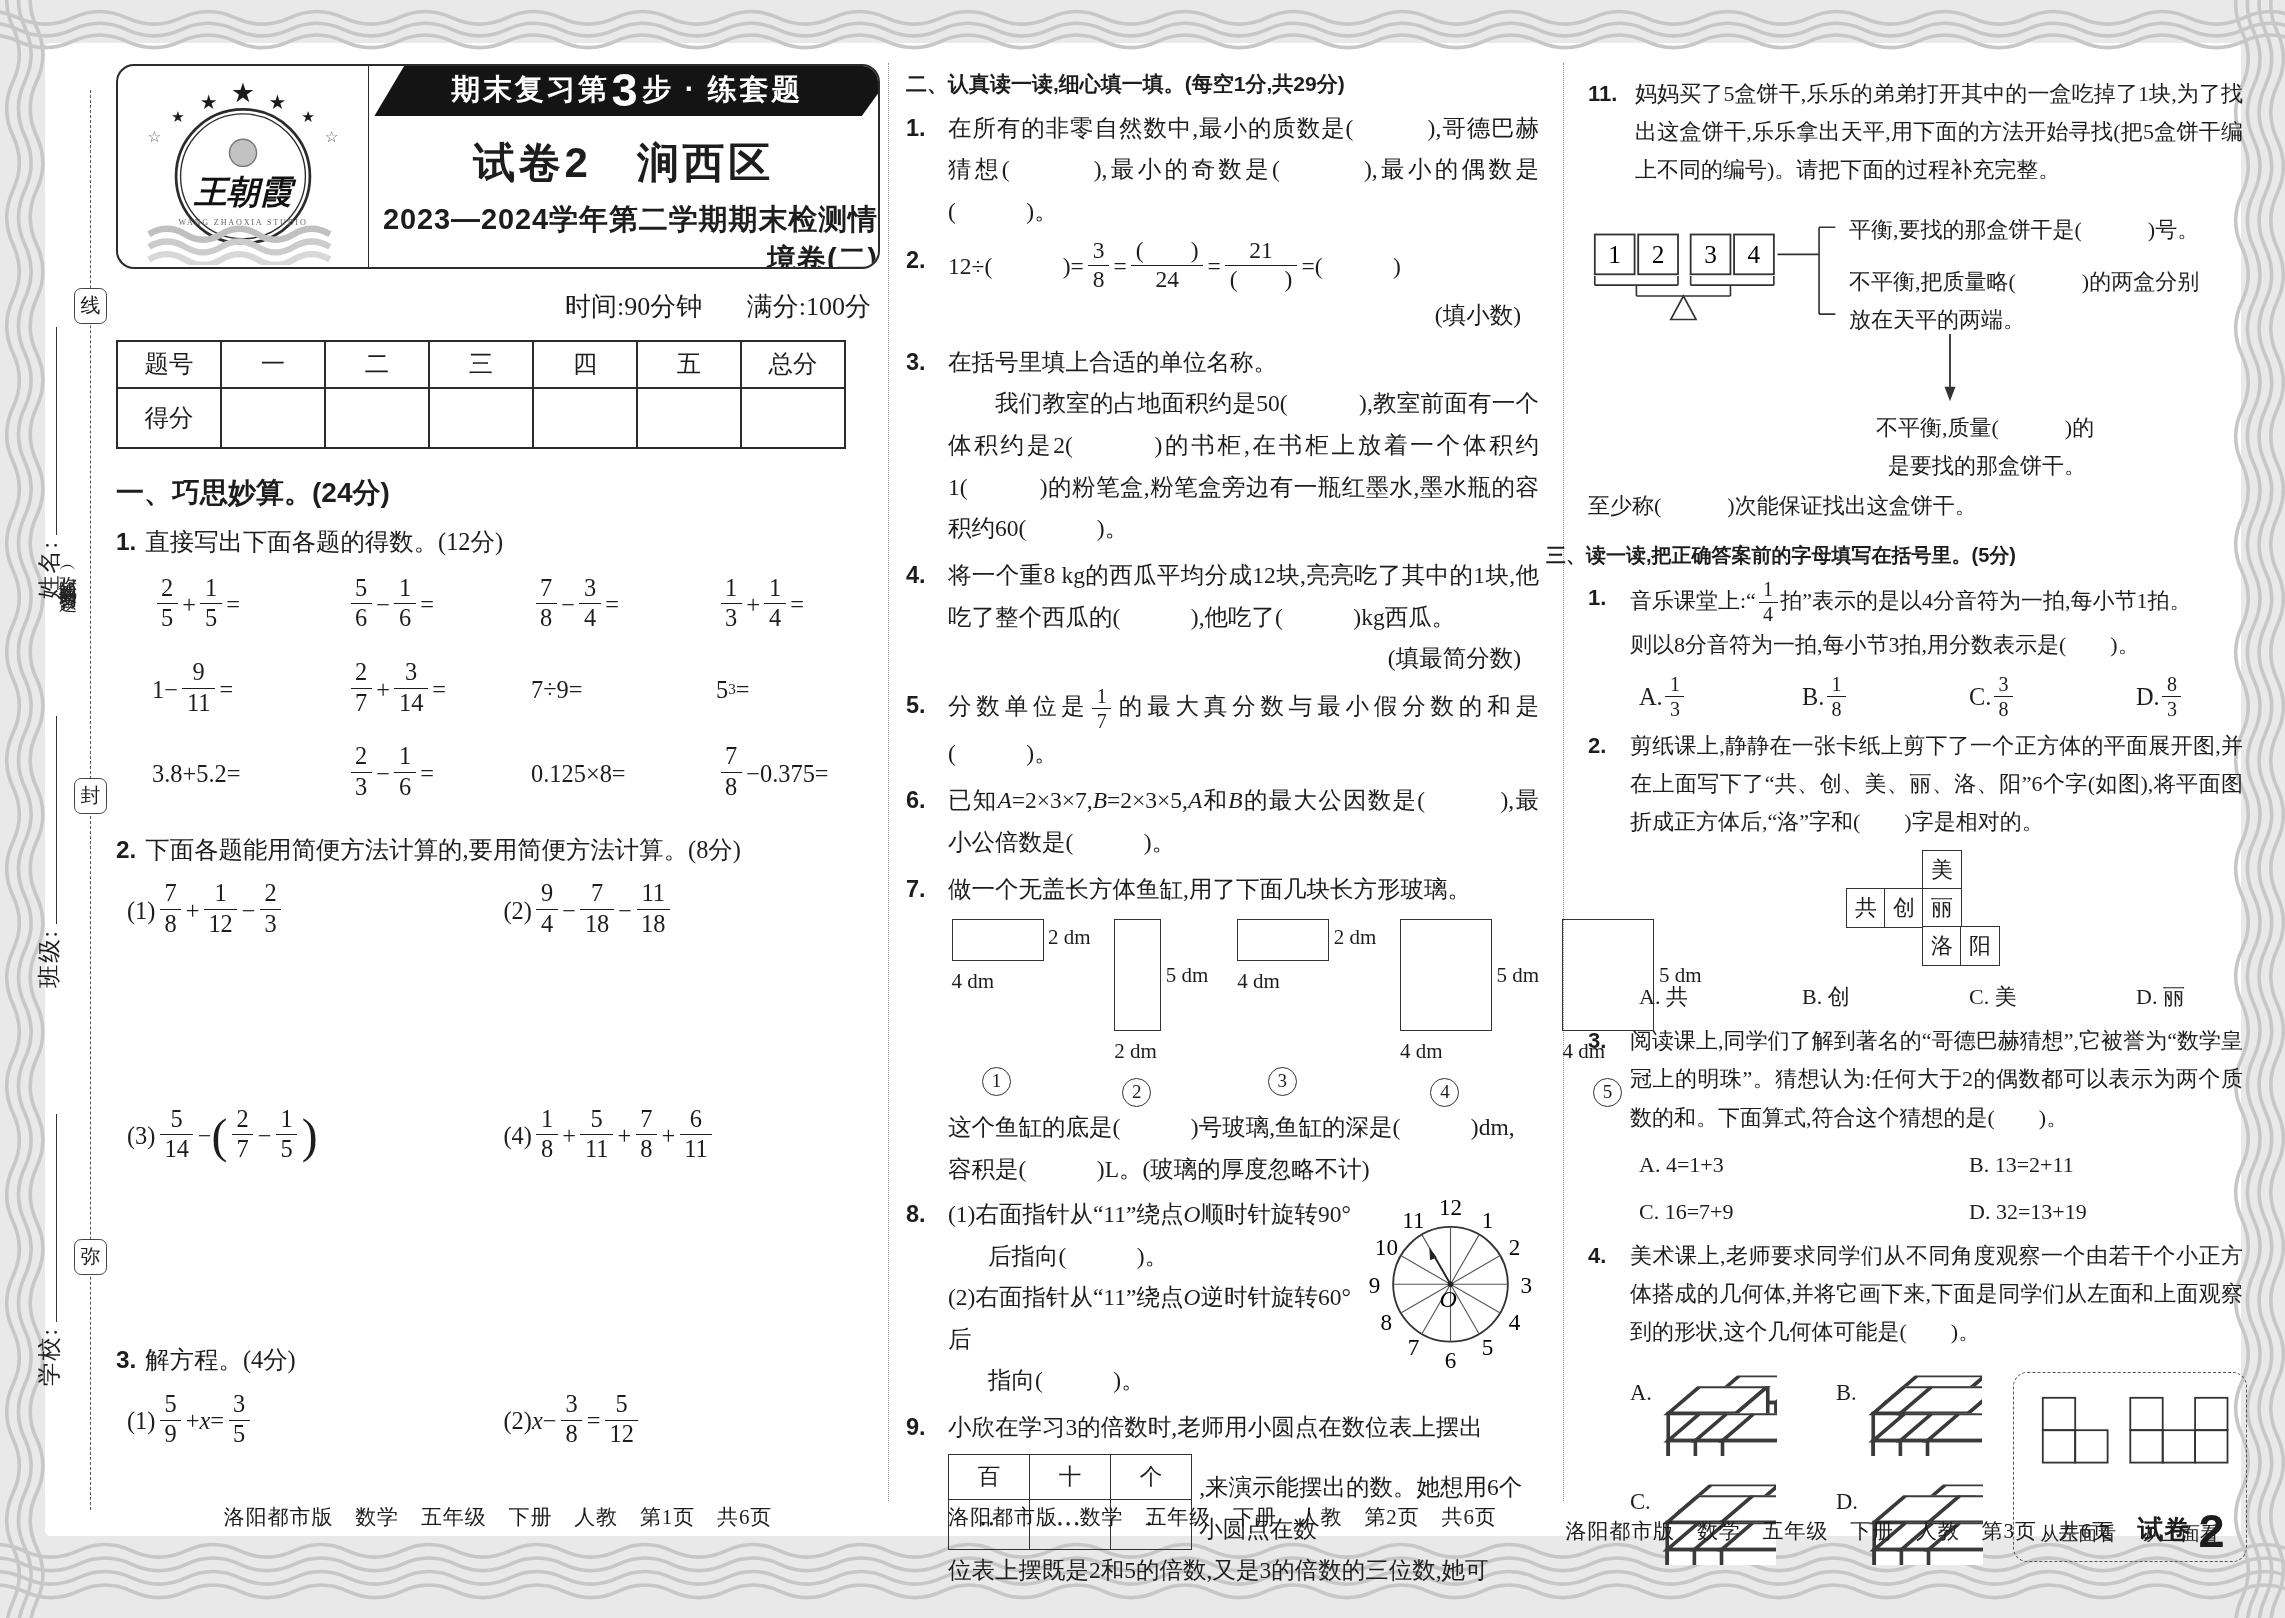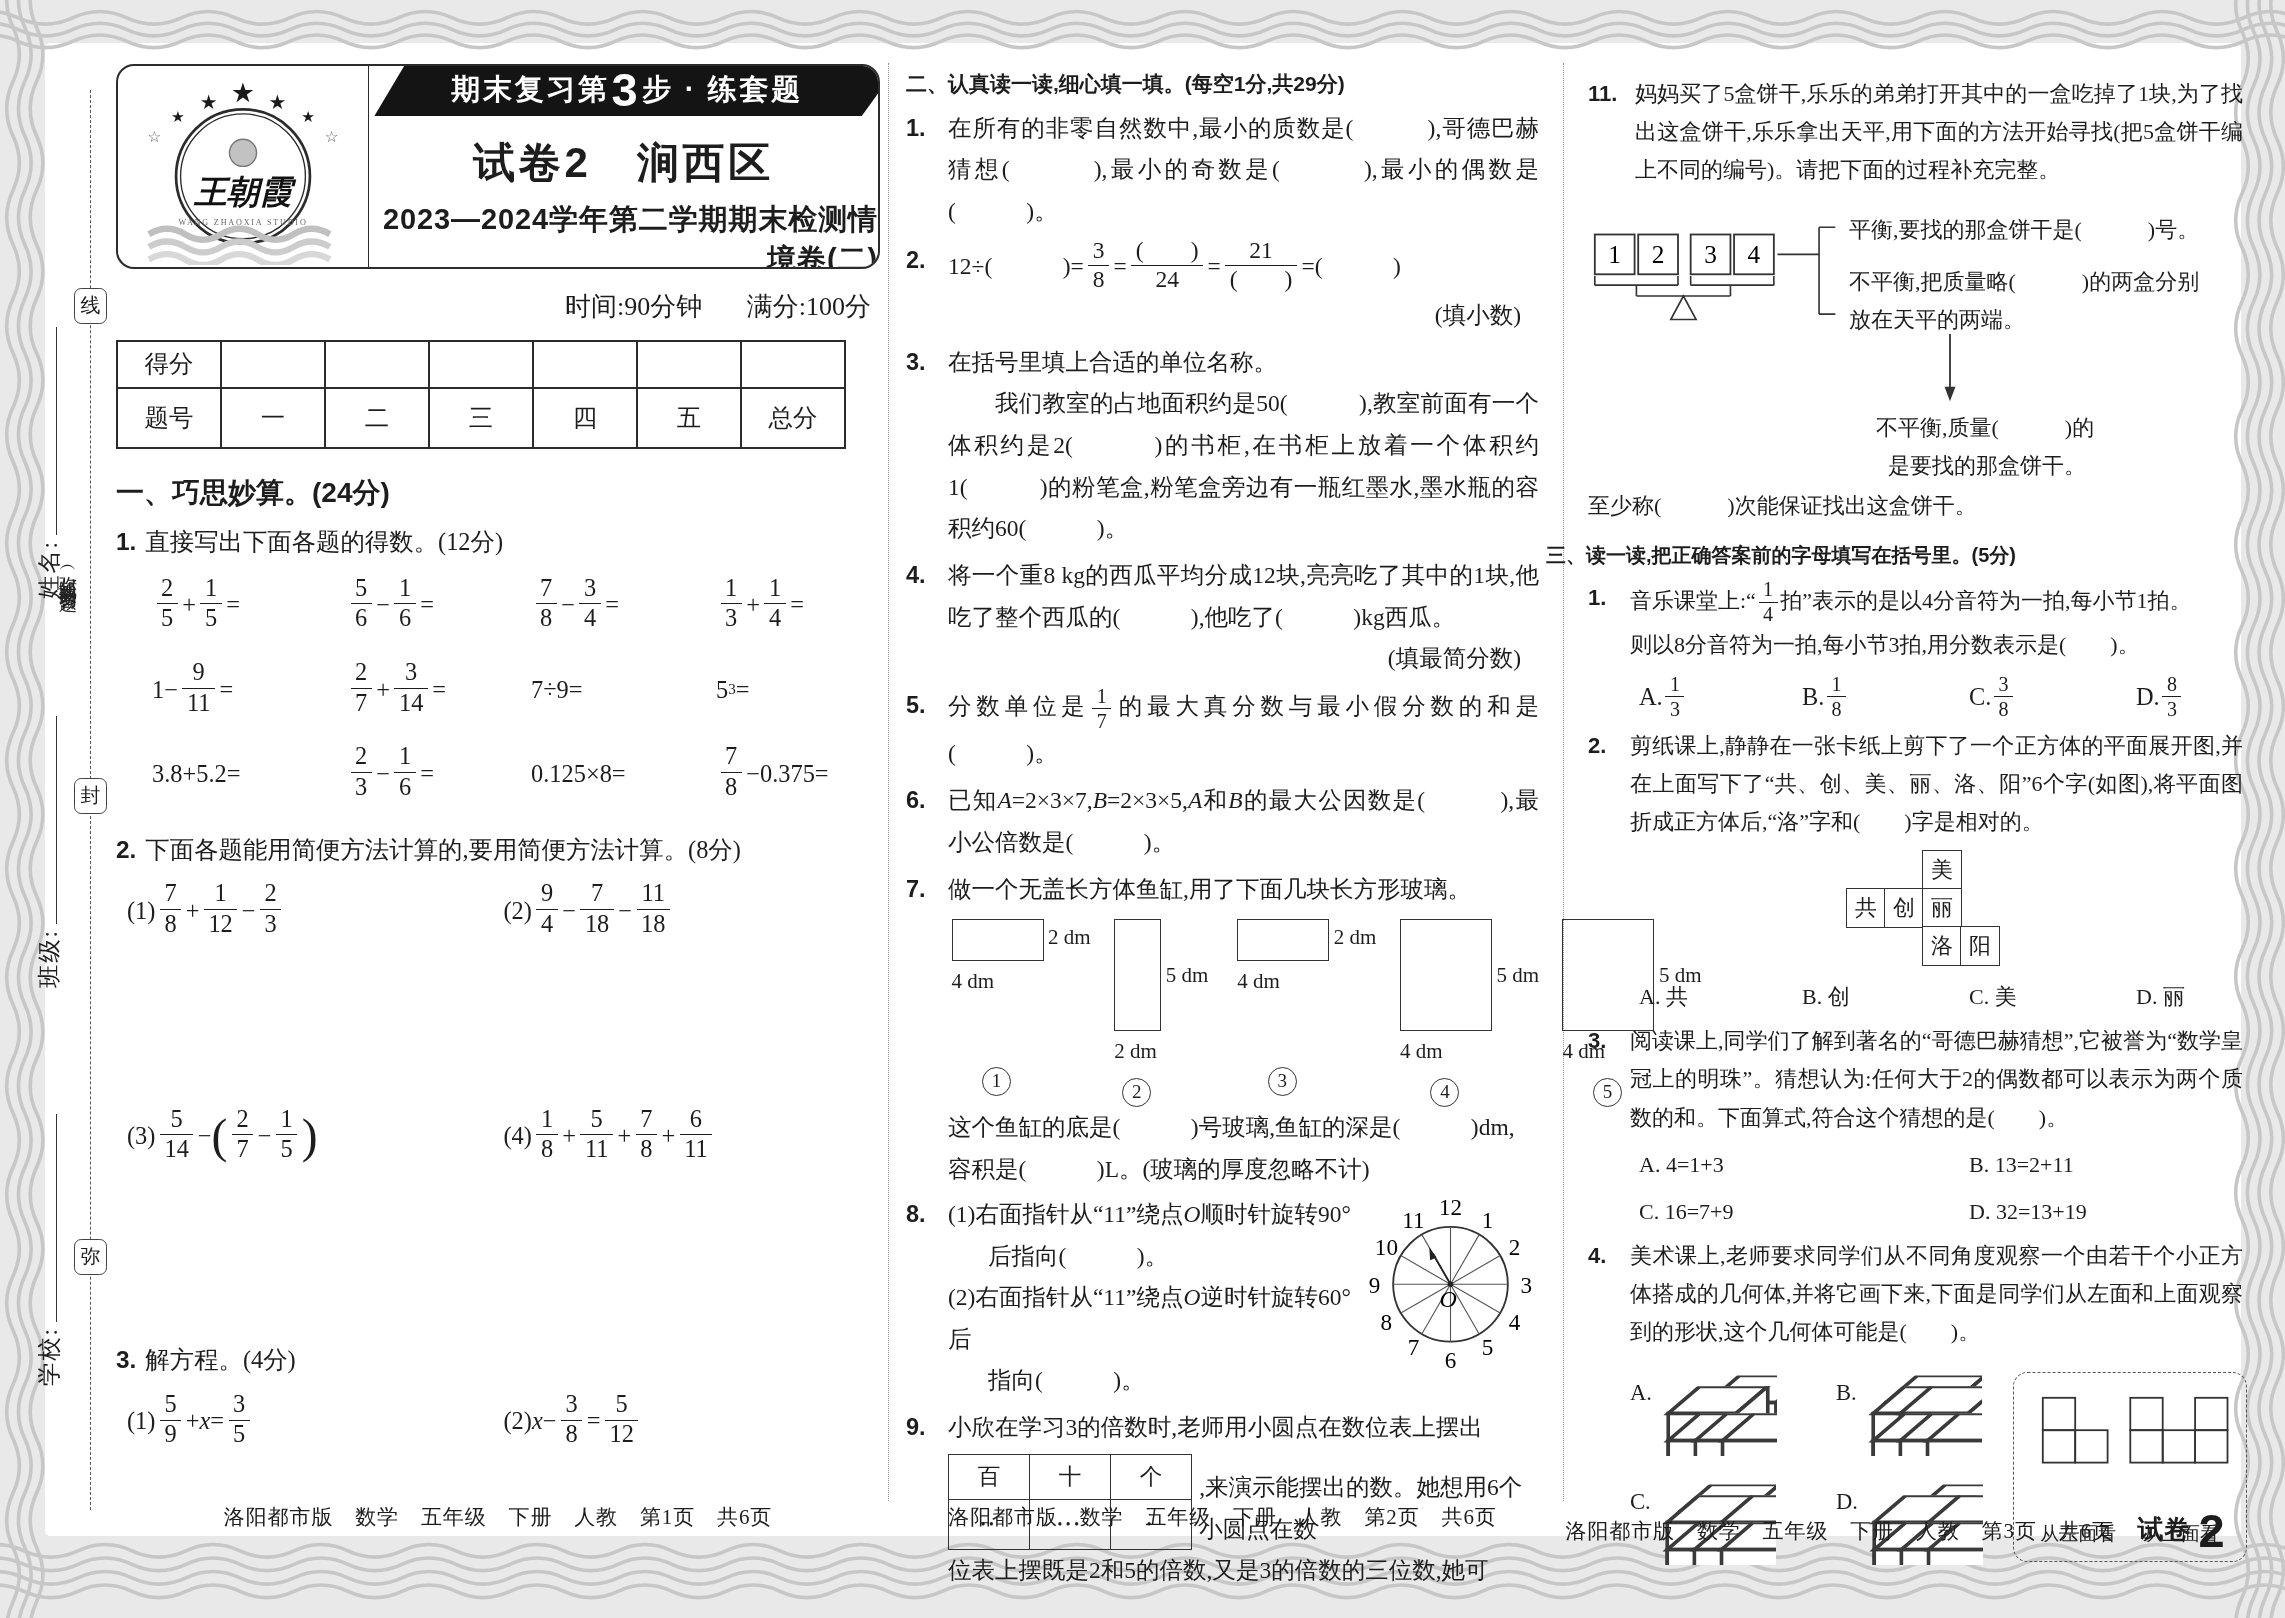--- a/index.html
+++ b/index.html
@@ -222,36 +222,36 @@
     </div>
 
     <div class="meta">
       <span>时间:90分钟</span>
       <span>满分:100分</span>
     </div>
 
     <table class="score">
       <tbody>
           <tr>
+        <td>题号</td>
+        <td>一</td>
+        <td>二</td>
+        <td>三</td>
+        <td>四</td>
+        <td>五</td>
+        <td>总分</td>
+      </tr>
+      <tr>
         <td>得分</td>
         <td></td>
         <td></td>
         <td></td>
         <td></td>
         <td></td>
         <td></td>
-      </tr>
-      <tr>
-        <td>题号</td>
-        <td>一</td>
-        <td>二</td>
-        <td>三</td>
-        <td>四</td>
-        <td>五</td>
-        <td>总分</td>
       </tr>
     </tbody>
       </table>
 
     <div class="s1title h-sans">一、巧思妙算。(24分)</div>
 
     <div class="qline">
       <span class="qn">1.</span><span>直接写出下面各题的得数。(12分)</span>
     </div>
     <div class="g4">

